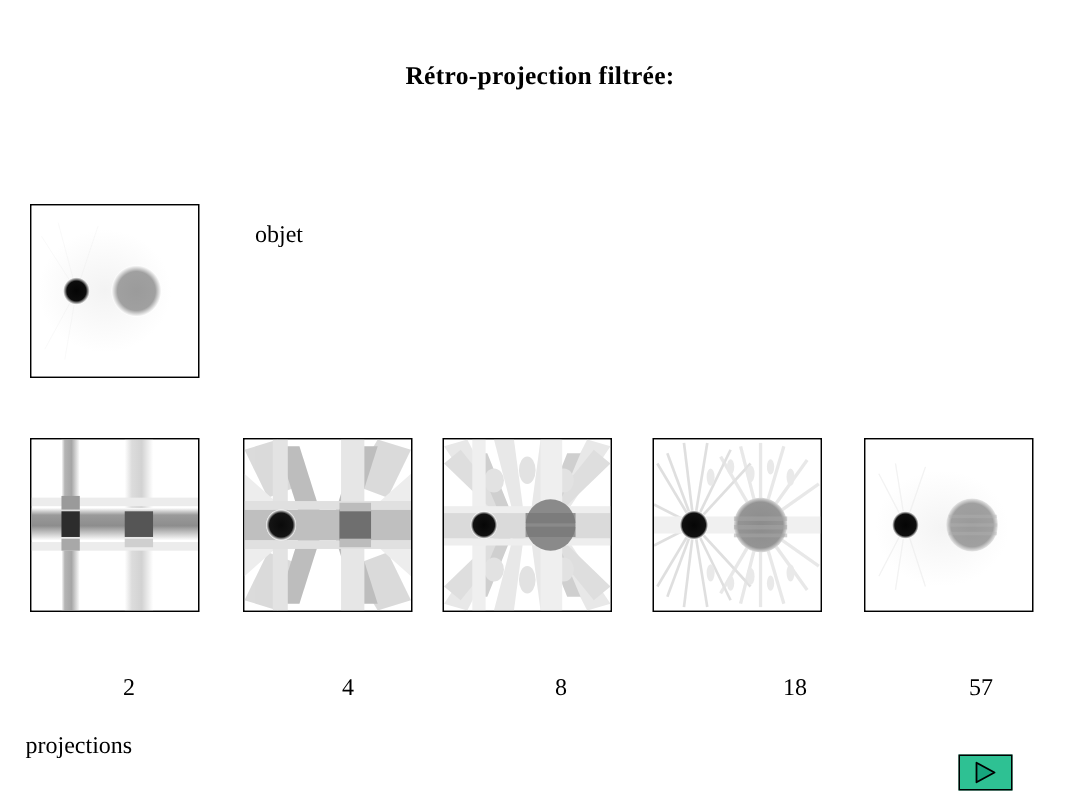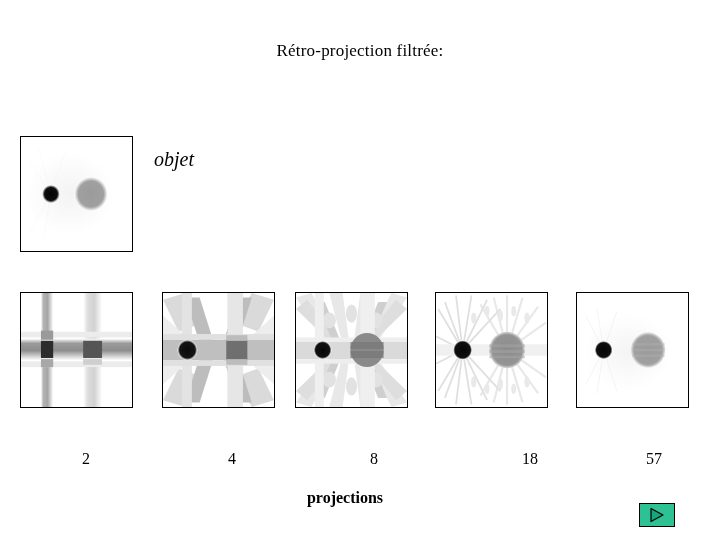--- a/index.html
+++ b/index.html
@@ -18,21 +18,21 @@
   }
 
   
   .title {
     position: absolute;
     left: 0;
     top: 41px;
     width: 720px;
     text-align: center;
     font-size: 17px;
-    font-weight: normal;
+    font-weight: bold;
     letter-spacing: 0.2px;
   }
 
   
   .panel {
     position: absolute;
     border: 1px solid #000000;
     background: #ffffff;
     overflow: hidden;
   }
@@ -46,24 +46,23 @@
 
   
   #object-panel {
     left: 20px;
     top: 136px;
     width: 111px;
     height: 114px;
   }
   .objet-label {
     position: absolute;
-    left: 154px;
+    left: 170px;
     top: 148px;
-    font-size: 20px;
-    font-style: italic;
+    font-size: 16px;
   }
 
   
   .recon {
     top: 292px;
     width: 111px;
     height: 114px;
   }
   #recon-0 { left: 20px; }
   #recon-1 { left: 162px; }
@@ -80,26 +79,25 @@
     font-size: 16px;
   }
   #count-0 { left: 56px; }
   #count-1 { left: 202px; }
   #count-2 { left: 344px; }
   #count-3 { left: 500px; }
   #count-4 { left: 624px; }
 
   .projections-label {
     position: absolute;
-    left: 0;
+    left: 17px;
     top: 489px;
     width: 690px;
-    text-align: center;
+    text-align: left;
     font-size: 16px;
-    font-weight: bold;
   }
 
   
   #play-button {
     position: absolute;
     left: 639px;
     top: 503px;
     width: 36px;
     height: 24px;
     border: 1px solid #000000;

